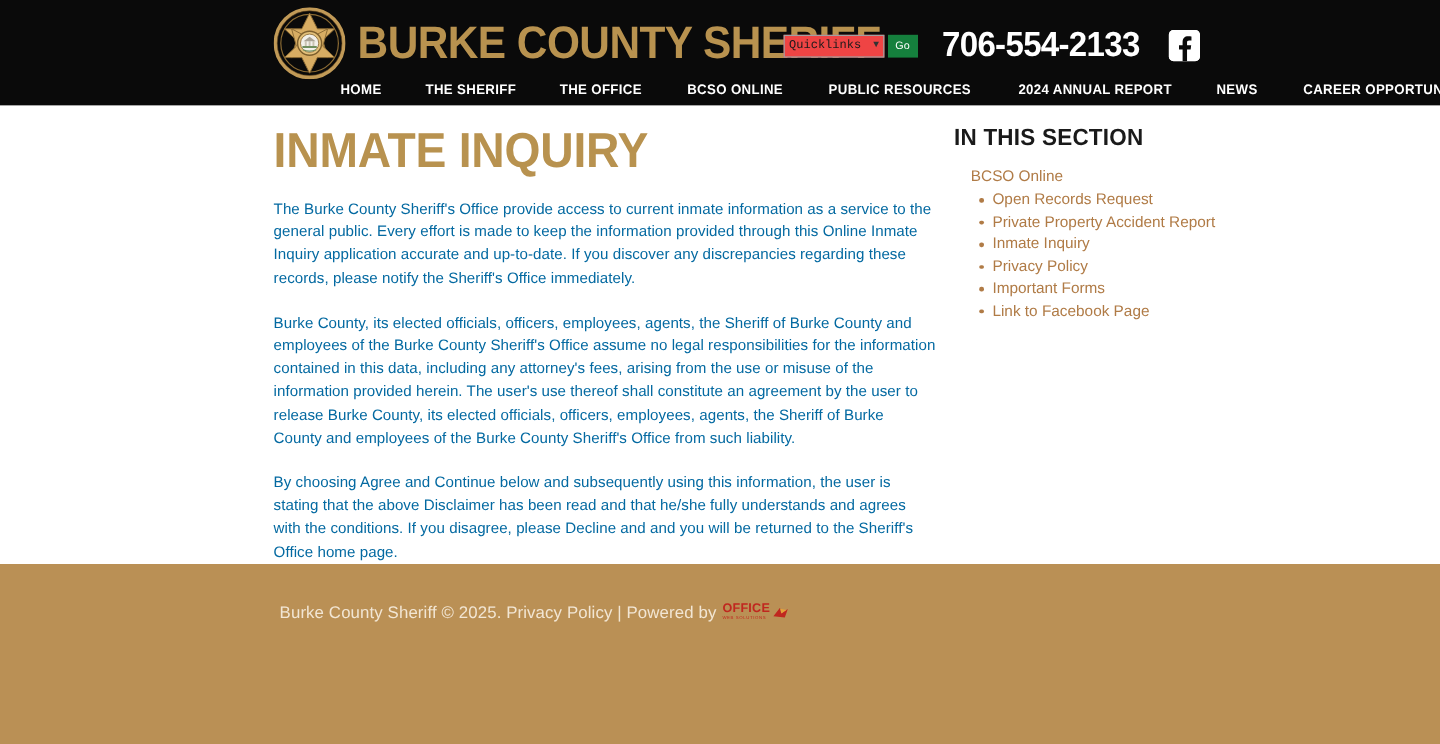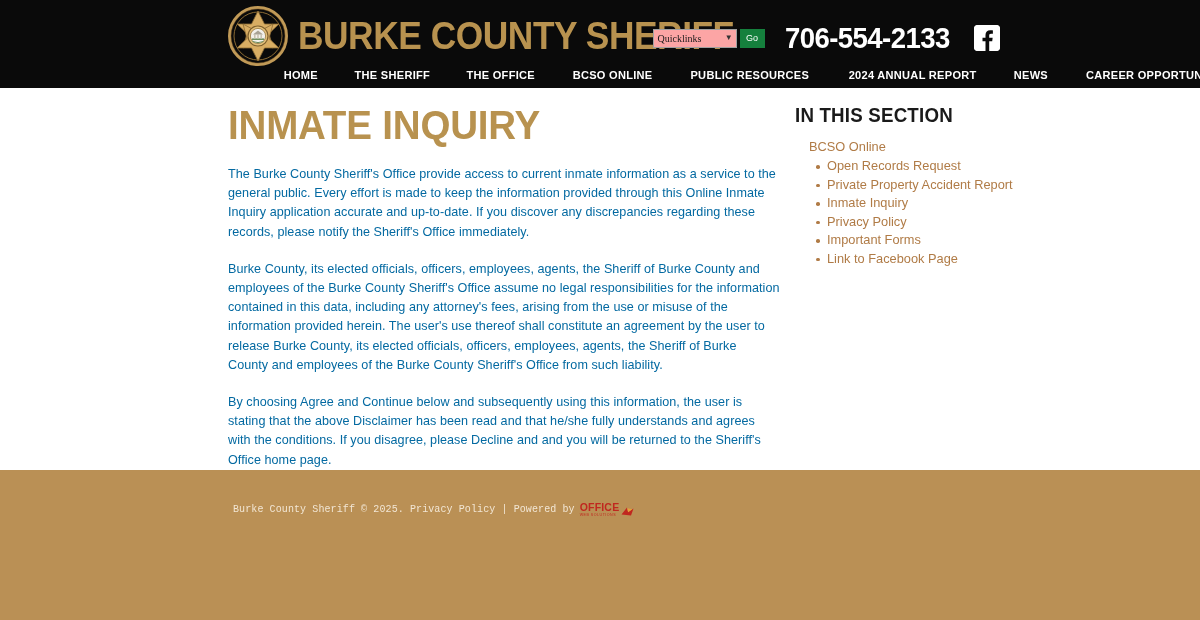--- a/index.html
+++ b/index.html
@@ -71,30 +71,30 @@
     height: 28px;
   }
   .quicklinks-wrap {
     display: flex;
     align-items: stretch;
     height: 19px;
   }
   .quicklinks {
     width: 84px;
     height: 19px;
-    background: #fca5a5;
+    background: #ef4444;
     border: 1px solid #a0a0a0;
     box-sizing: border-box;
     display: flex;
     align-items: center;
     justify-content: space-between;
     padding: 0 2px 0 4px;
     font-size: 10px;
     color: #1a1a1a;
-    font-family: Liberation Serif, serif;
+    font-family: Liberation Mono, monospace;
   }
   .quicklinks .chev {
     font-size: 8px;
     color: #333;
     line-height: 1;
     margin-right: 1px;
   }
   .go-btn {
     width: 25px;
     height: 19px;
@@ -270,22 +270,22 @@
   .footer-inner {
     position: absolute;
     left: 233px;
     top: 32px;
     display: flex;
     align-items: center;
     white-space: nowrap;
   }
   .footer-text {
     color: #f2e6d4;
-    font-family: Liberation Mono, monospace;
-    font-size: 10px;
+    font-family: Liberation Sans, sans-serif;
+    font-size: 14px;
     letter-spacing: 0.1px;
     line-height: 1;
   }
   .footer-logo {
     margin-left: 5px;
     display: flex;
     flex-direction: column;
     align-items: flex-start;
     line-height: 1;
   }

